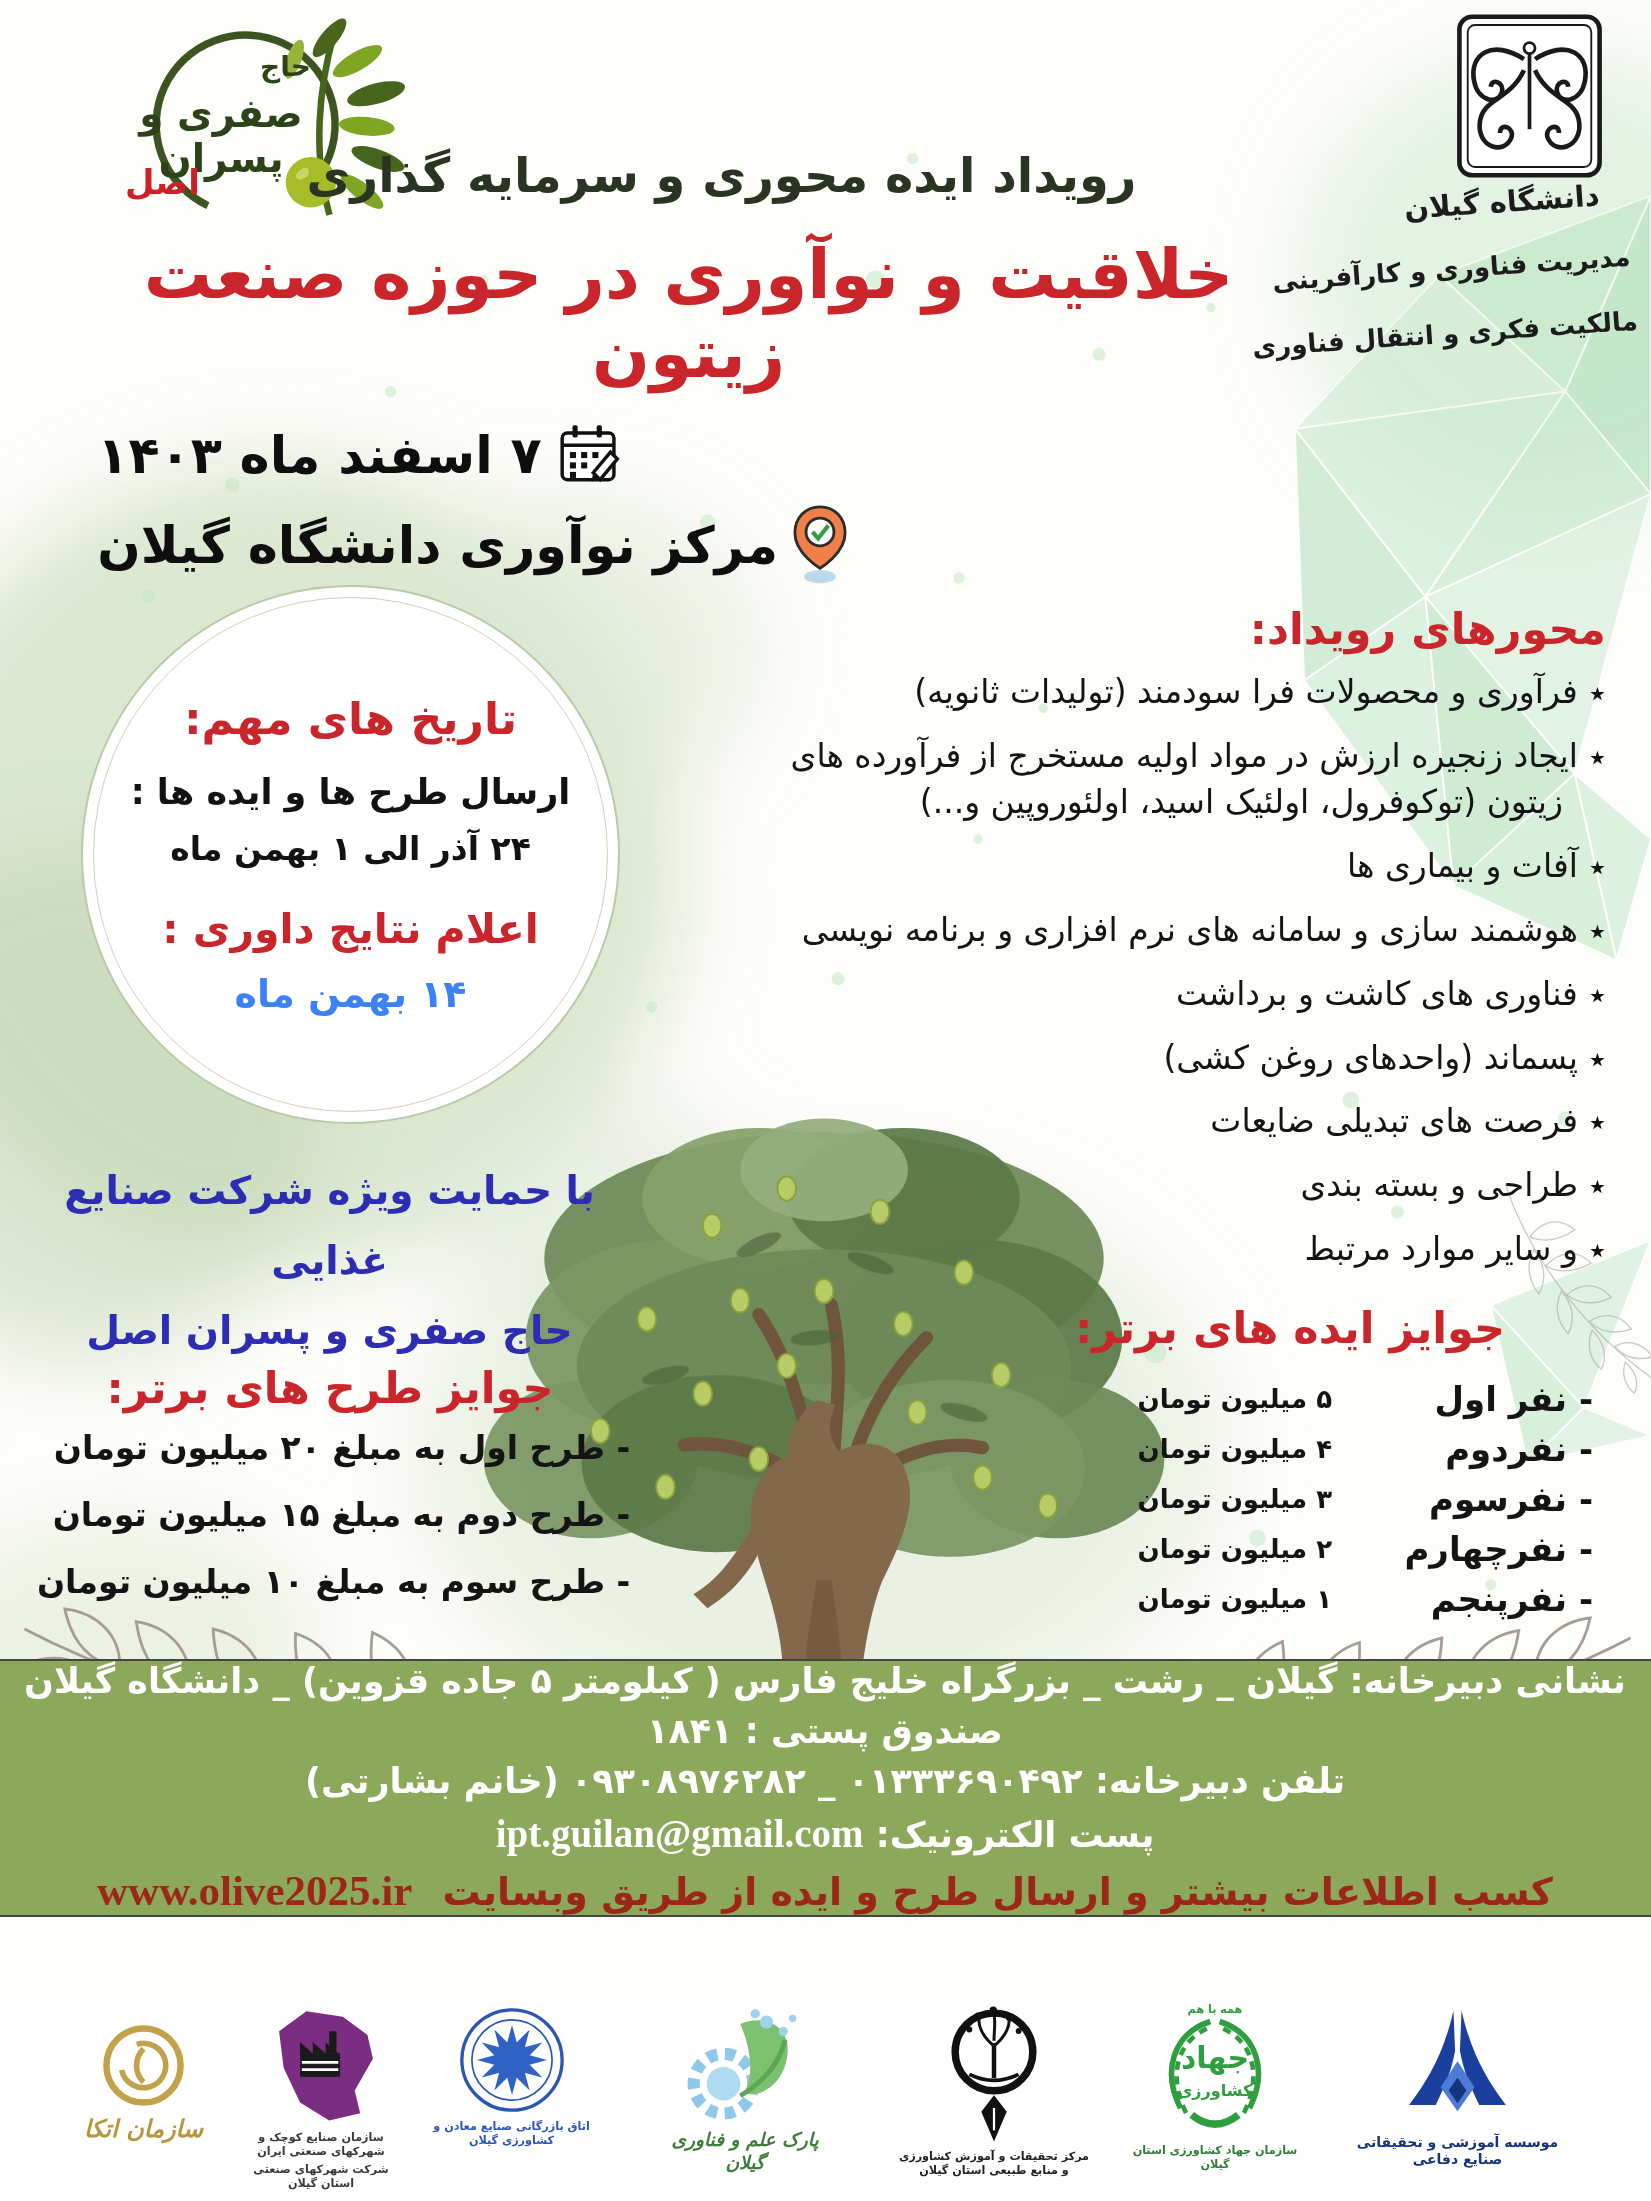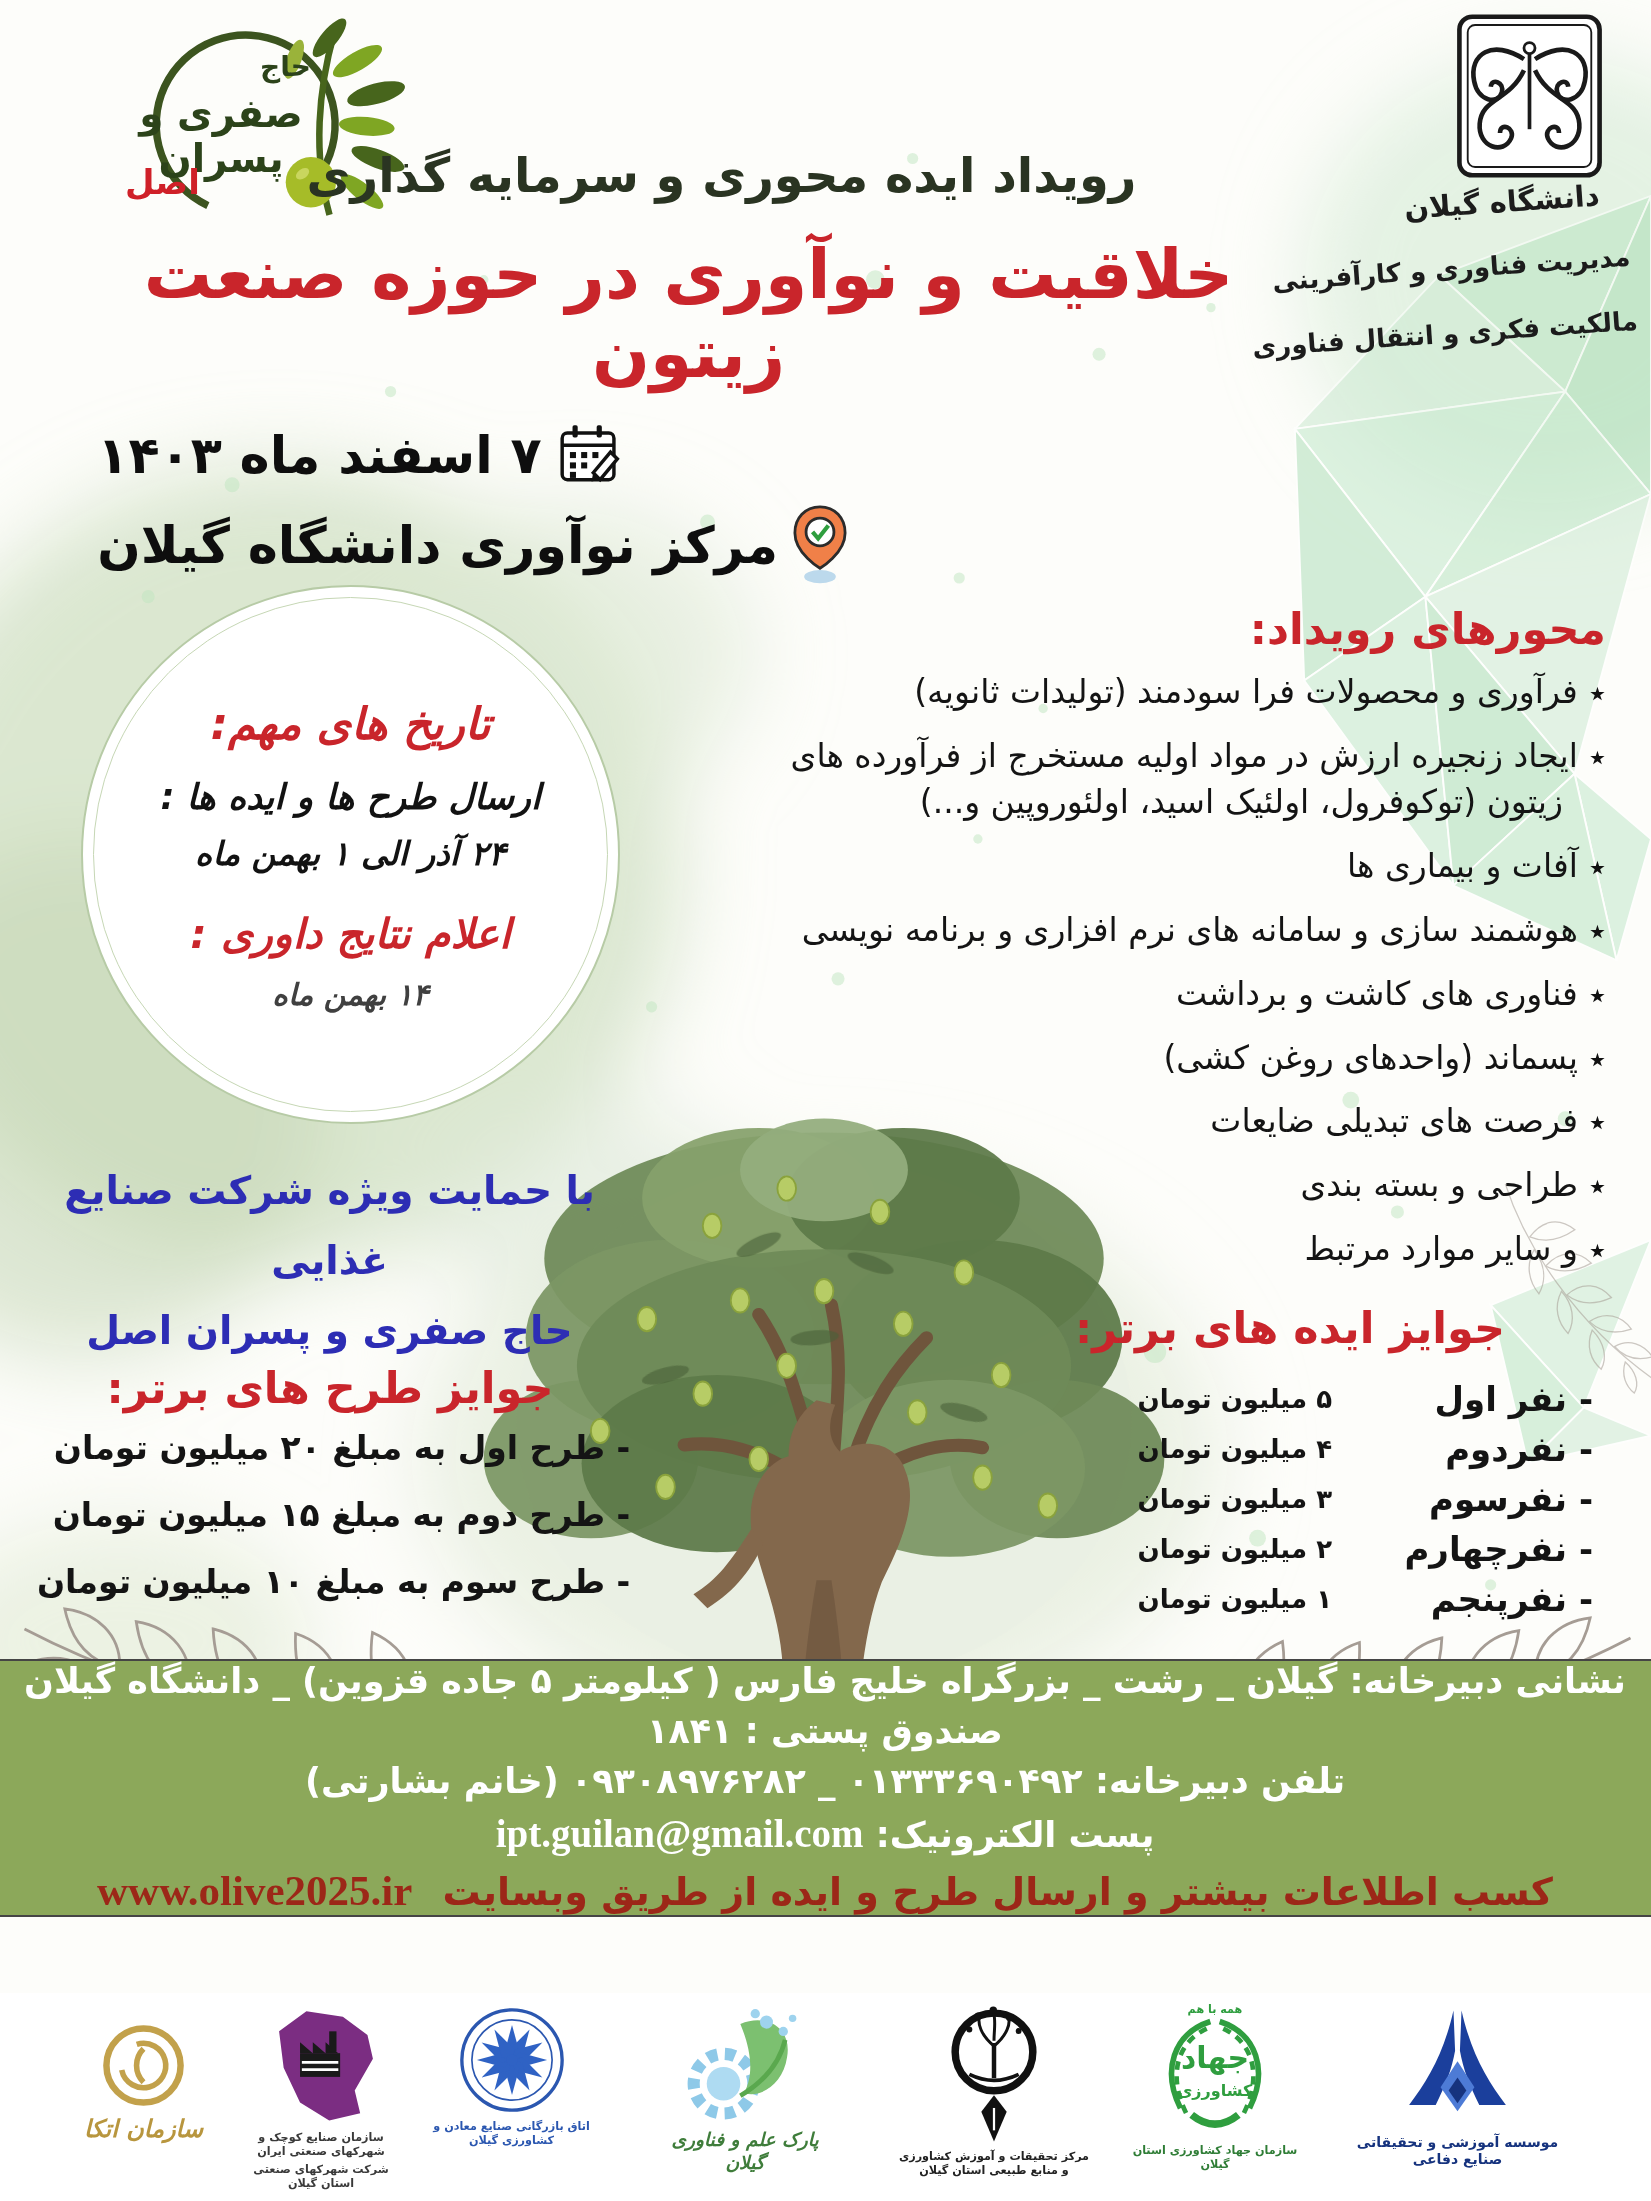--- a/index.html
+++ b/index.html
@@ -40,28 +40,28 @@
   .topics-heading{font-size:43px;font-weight:bold;color:#c9252b;margin-bottom:15px;}
   .topic-item{font-size:33px;font-weight:normal;color:#141414;line-height:1.4;
     margin-bottom:17.7px;padding-right:43px;text-indent:-43px;}
   .topic-item .bullet{display:inline-block;text-indent:0;margin-left:11.2px;
     font-size:31px;color:#111;}
 
   
   .dates-circle{left:82px;top:585px;width:535px;height:535px;border-radius:50%;
     background:#fff;border:2.8px solid #b7cba6;z-index:2;
     display:flex;flex-direction:column;align-items:center;justify-content:center;
-    text-align:center;font-style:italic;}
+    text-align:center;}
   .dates-circle::before{content:"";position:absolute;inset:10.3px;border-radius:50%;
     border:1.9px solid #c6d7b5;}
   .dc-h{font-size:44px;font-weight:bold;color:#c9252b;}
   .dc-t1{font-size:35px;font-weight:bold;color:#121212;margin-top:28px;text-align:center;}
   .dc-t2{font-size:33px;font-weight:bold;color:#121212;margin-top:17px;}
   .dc-h2{font-size:41px;font-weight:bold;color:#c9252b;margin-top:37px;}
-  .dc-t3{font-size:30px;font-weight:bold;color:#404040;margin-top:19px;}
+  .dc-t3{font-size:38px;font-weight:bold;color:#3b82f6;margin-top:19px;}
 
   
   .support{left:23px;top:1156px;width:615px;text-align:center;z-index:2;
     color:#2d2db4;font-size:39px;font-weight:bold;line-height:1.8;}
   .plan-heading{left:28px;top:1363px;width:606px;text-align:center;z-index:2;
     font-size:43px;font-weight:bold;color:#c9252b;}
   .plan-items{left:11.2px;top:1428px;width:620px;z-index:2;text-align:right;}
   .plan-item{font-size:33px;font-weight:bold;color:#141414;white-space:nowrap;
     margin-bottom:28px;}
 

